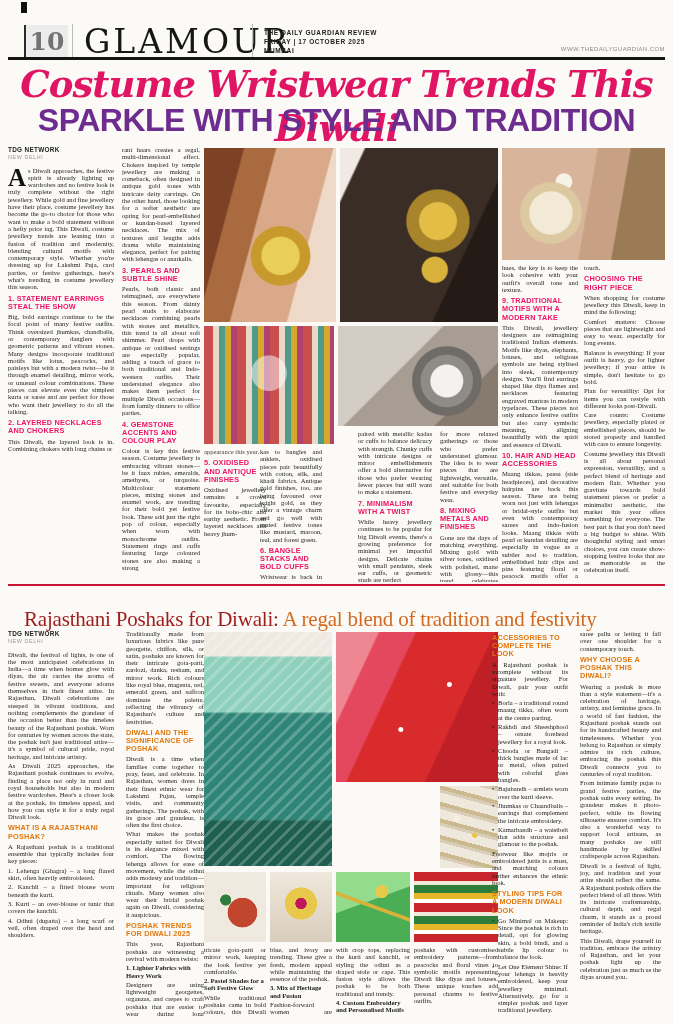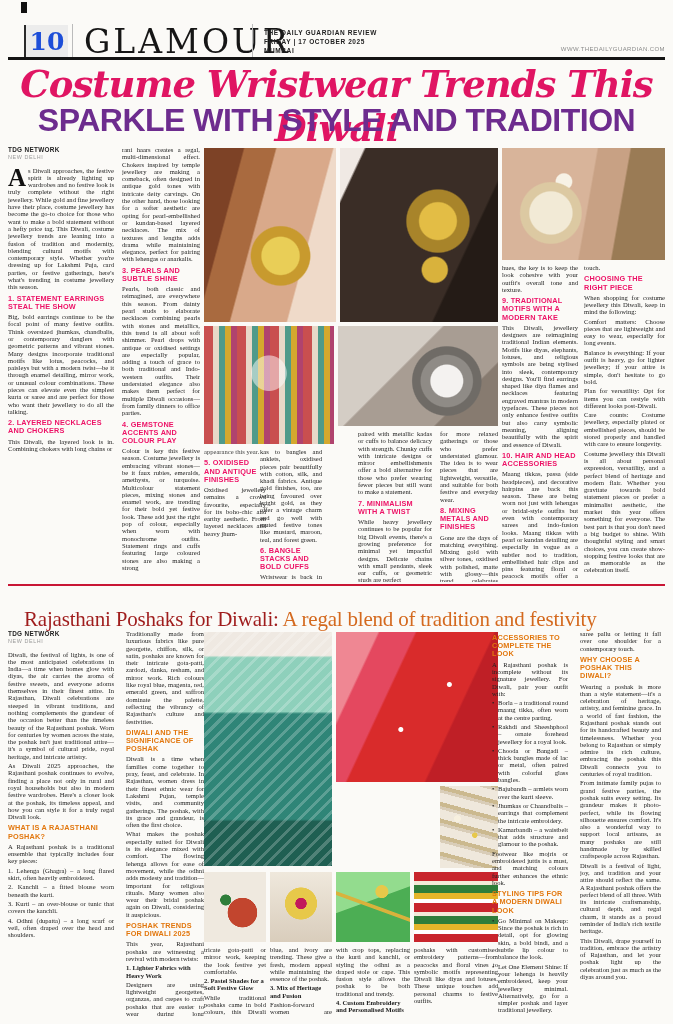--- a/index.html
+++ b/index.html
@@ -2,21 +2,21 @@
 <html><head>
 <meta charset="utf-8">
 <style>
   html,body{margin:0;padding:0;background:#888;}
   .page{position:relative;width:673px;height:1024px;background:#fbfaf7;overflow:hidden;
         font-family:"Liberation Serif", serif;color:#1c1c1c;margin:0 auto;}
   
   .print-mark{position:absolute;left:21px;top:2px;width:6px;height:11px;background:#111;}
   .pagenum-box{position:absolute;left:24px;top:25px;width:42px;height:33px;background:#ececec;
         border-left:2px solid #2a2a2a;display:flex;align-items:center;justify-content:center;}
-  .pagenum-box span{font-family:"DejaVu Serif",serif;font-size:25px;font-weight:700;color:#1d4ed8;}
+  .pagenum-box span{font-family:"DejaVu Serif",serif;font-size:25px;font-weight:700;color:#737373;}
   .vrule{position:absolute;width:1px;background:#bbb;}
   .r1{left:72px;top:24px;height:36px;}
   .r2{left:252px;top:24px;height:36px;}
   .section-title{position:absolute;left:84px;top:22px;font-family:"DejaVu Serif",serif;
         font-size:33px;letter-spacing:3px;color:#161616;}
   .pub-info{position:absolute;left:264px;top:28px;font-family:"Liberation Sans",sans-serif;
         font-size:6.5px;font-weight:700;letter-spacing:.6px;line-height:9px;color:#222;}
   .website{position:absolute;right:8px;top:46px;font-family:"Liberation Sans",sans-serif;
         font-size:6px;color:#8a8a8a;letter-spacing:.4px;}
   .masthead-rule{position:absolute;left:8px;top:57px;width:657px;height:3px;background:#141414;}

